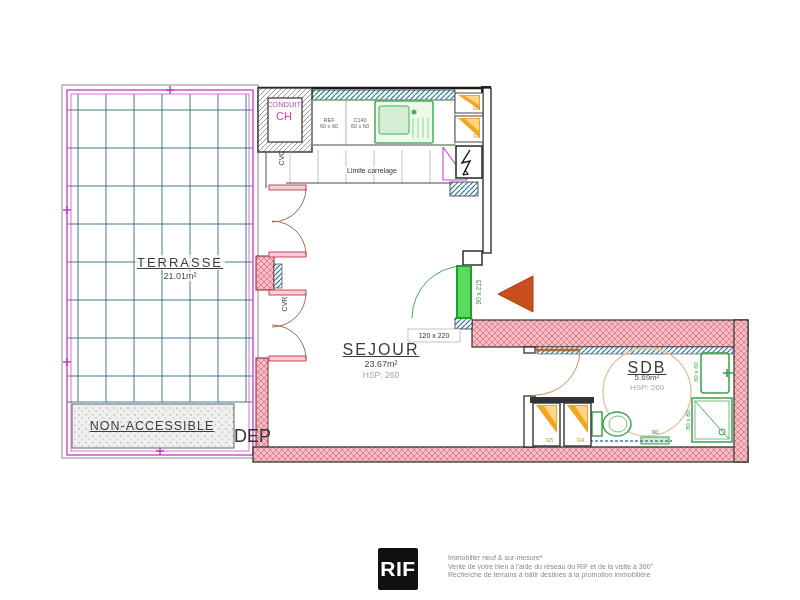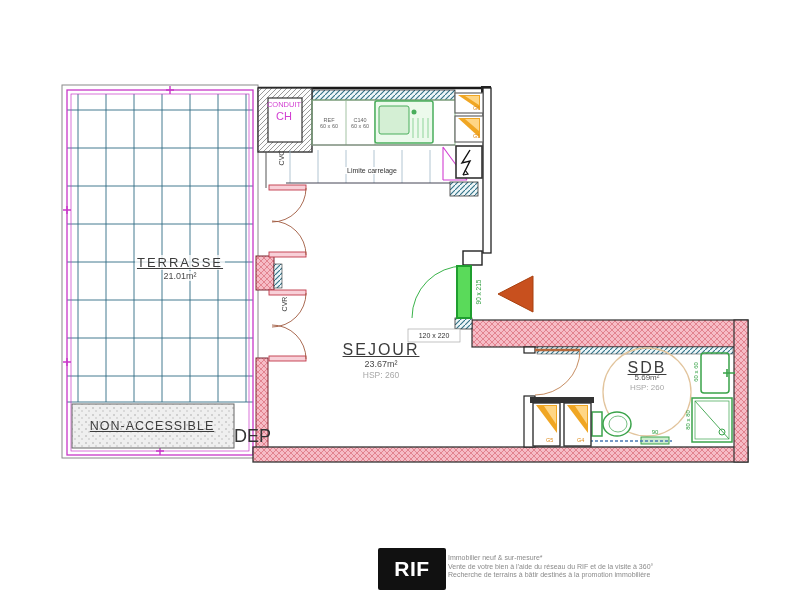--- a/index.html
+++ b/index.html
@@ -14,21 +14,21 @@
   .room-hsp{font-size:8.5px;color:#a8a8a8;}
   .tinydim{font-size:7px;color:#333;}
   .greendim{font-size:6.5px;color:#2e9e3e;}
   .cabref{font-size:5.5px;color:#dd8a1c;position:absolute;}
   .unitlbl{position:absolute;font-size:5.5px;line-height:6px;color:#666;text-align:center;transform:translateX(-50%);}
   .magenta{color:#d23fd2;}
   
   .footer-left{position:absolute;right:450px;top:549px;width:320px;text-align:right;}
   .footer-left .t1{font-size:11.5px;font-weight:bold;color:#111;margin-bottom:2px;}
   .footer-left .t2,.footer-left .t3{font-size:7px;color:#9a9a9a;line-height:8.5px;}
-  .rif-logo{position:absolute;left:378px;top:548px;width:68px;height:42px;background:#111;border-radius:2px;display:flex;align-items:center;justify-content:center;}
+  .rif-logo{position:absolute;left:378px;top:548px;width:40px;height:42px;background:#111;border-radius:2px;display:flex;align-items:center;justify-content:center;}
   .rif-logo span{color:#fff;font-weight:bold;font-size:21px;letter-spacing:.5px;}
   .footer-right{position:absolute;left:448px;top:554px;}
   .footer-right div{font-size:7px;color:#8a8a8a;line-height:8.5px;}
 </style>
 </head>
 <body>
 
 <div class="stage">
 
 <svg width="800" height="540" viewBox="0 0 800 540">

